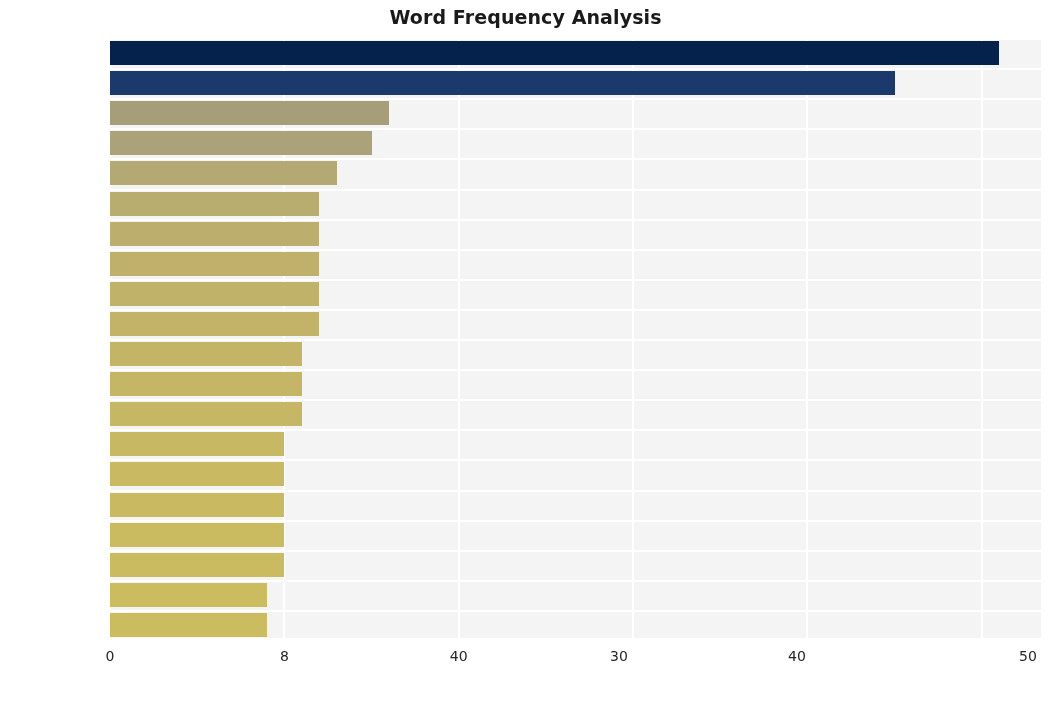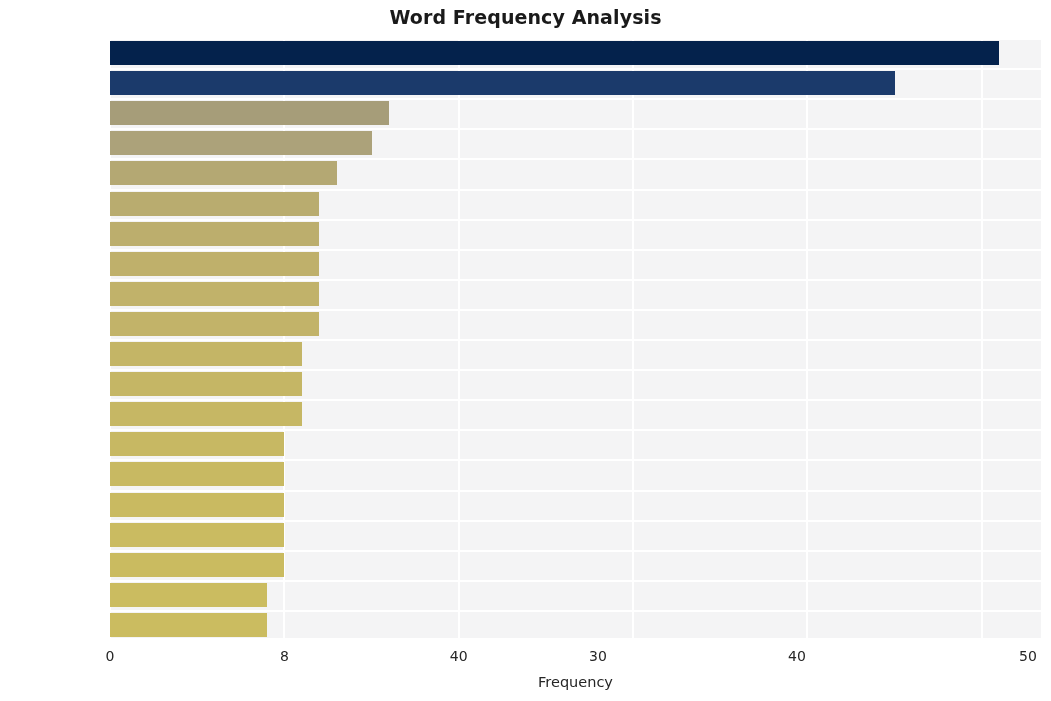--- a/index.html
+++ b/index.html
@@ -194,19 +194,18 @@
         <div class="bar-row" style="top: 571.9px; height: 30.1px; width: 931px;">
           <div class="bar" title="protect: 9" style="width: 156.91px; background: rgb(203, 188, 96);"></div>
         </div>
       </div>
   </div>
 
   <div id="xticks-layer">
       <div class="xtick" style="left: 110px;">0</div>
       <div class="xtick" style="left: 284.345px;">8</div>
       <div class="xtick" style="left: 458.689px;">40</div>
-      <div class="xtick" style="left: 598px;">30</div>
+      <div class="xtick" style="left: 619px;">30</div>
       <div class="xtick" style="left: 797px;">40</div>
       <div class="xtick" style="left: 1028px;">50</div>
     </div>
 
-  <div id="xaxis-label">Frequency</div>
 </div>
 
 </body></html>

